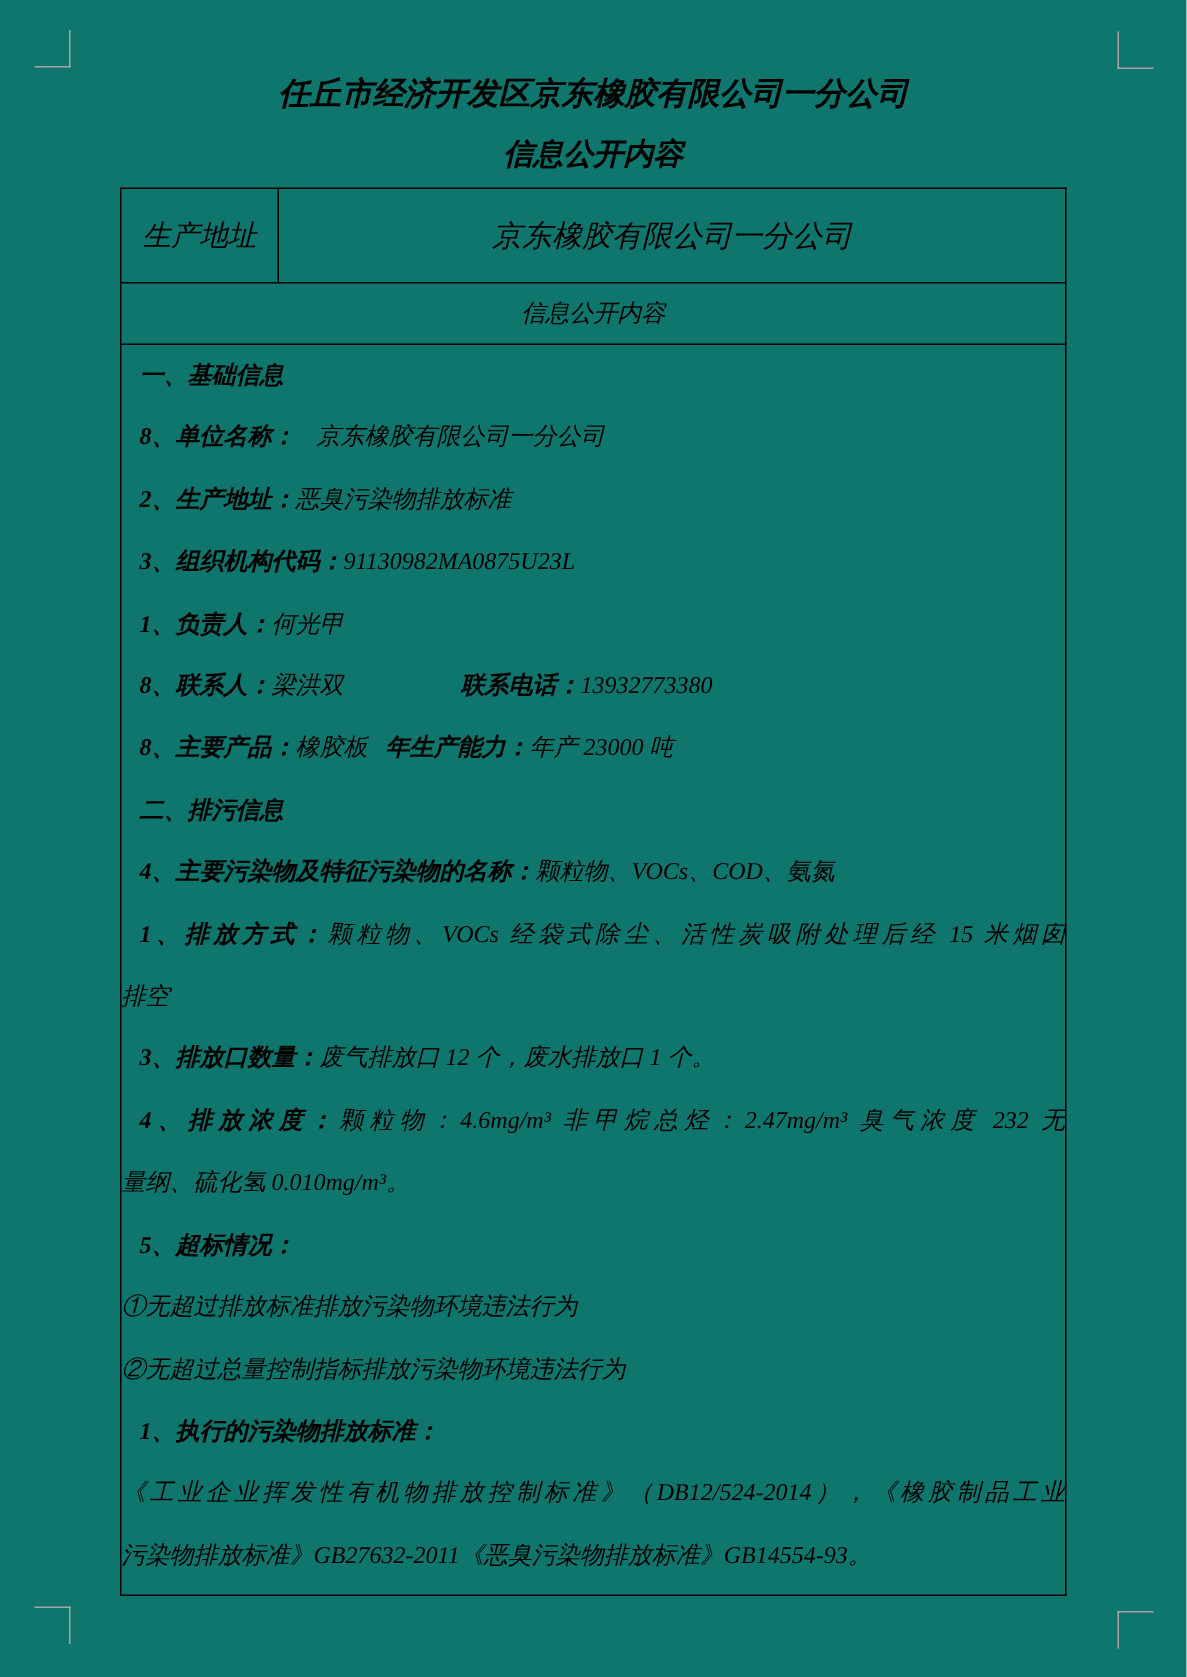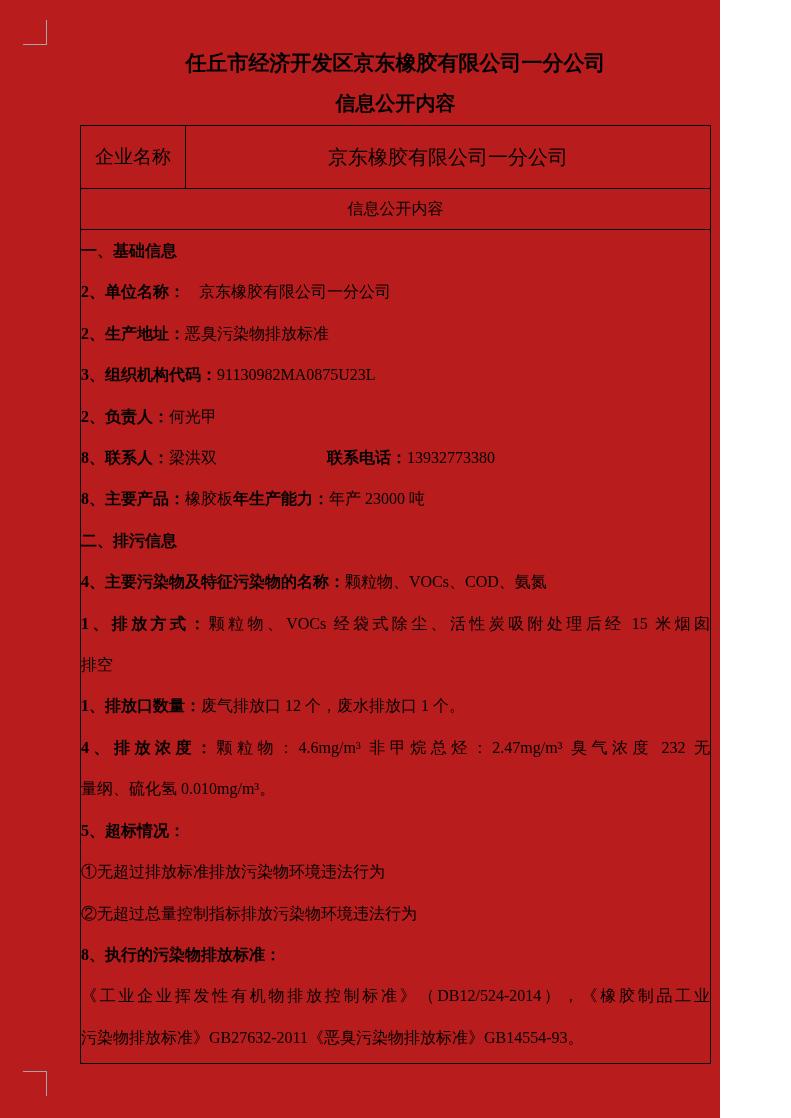--- a/index.html
+++ b/index.html
@@ -2,26 +2,27 @@
 <html><head>
 <meta charset="utf-8">
 <style>
   html, body {
     margin: 0;
     padding: 0;
     background: #ffffff;
   }
   .page {
     position: relative;
-    width: 720px;
+    width: 791px;
     height: 1118px;
-    background: #b91c1c;
+    background: #0f766e;
     overflow: hidden;
     font-family: "Liberation Serif", "DejaVu Serif", serif;
     color: #000000;
+    font-style: italic;
   }
   
   .crop-mark {
     position: absolute;
     width: 23px;
     height: 24px;
   }
   .crop-tl { left: 23px;  top: 20px;   border-right: 1px solid #a6a6a6; border-bottom: 1px solid #a6a6a6; }
   .crop-tr { left: 745px; top: 21px;   border-left: 1px solid #a6a6a6;  border-bottom: 1px solid #a6a6a6; }
   .crop-bl { left: 23px;  top: 1071px; border-top: 1px solid #a6a6a6;   border-right: 1px solid #a6a6a6; }
@@ -91,64 +92,64 @@
   .line {
     font-size: 16px;
     line-height: 41.4px;
     white-space: nowrap;
   }
   .line.fill {
     white-space: normal;
     text-align: justify;
     text-align-last: justify;
   }
-  .seg.b { font-weight: bold; }
+  .seg.b { font-weight: bold; margin-left: 12px; }
 </style>
 </head>
 <body>
 
 <div class="page">
 
   <div class="crop-mark crop-tl"></div>
   <div class="crop-mark crop-tr"></div>
   <div class="crop-mark crop-bl"></div>
   <div class="crop-mark crop-br"></div>
 
   <div class="doc-title">任丘市经济开发区京东橡胶有限公司一分公司</div>
   <div class="doc-subtitle">信息公开内容</div>
 
   <table class="info-table">
     <tbody>
       <tr>
-        <td class="company-label">企业名称</td>
+        <td class="company-label">生产地址</td>
         <td class="company-value">京东橡胶有限公司一分公司</td>
       </tr>
       <tr>
         <td class="section-header" colspan="2">信息公开内容</td>
       </tr>
       <tr>
         <td class="content-cell" colspan="2">
             <div class="line"><span class="seg b">一、基础信息</span></div>
-            <div class="line"><span class="seg b">2、单位名称：</span><span class="seg" style="margin-left: 14px;">京东橡胶有限公司一分公司</span></div>
+            <div class="line"><span class="seg b">8、单位名称：</span><span class="seg" style="margin-left: 14px;">京东橡胶有限公司一分公司</span></div>
             <div class="line"><span class="seg b">2、生产地址：</span><span class="seg">恶臭污染物排放标准</span></div>
             <div class="line"><span class="seg b">3、组织机构代码：</span><span class="seg">91130982MA0875U23L</span></div>
-            <div class="line"><span class="seg b">2、负责人：</span><span class="seg">何光甲</span></div>
-            <div class="line"><span class="seg b">8、联系人：</span><span class="seg">梁洪双</span><span class="seg b" style="margin-left: 110px;">联系电话：</span><span class="seg">13932773380</span></div>
+            <div class="line"><span class="seg b">1、负责人：</span><span class="seg">何光甲</span></div>
+            <div class="line"><span class="seg b">8、联系人：</span><span class="seg">梁洪双</span><span class="seg b" style="margin-left: 78px;">联系电话：</span><span class="seg">13932773380</span></div>
             <div class="line"><span class="seg b">8、主要产品：</span><span class="seg">橡胶板</span><span class="seg b" style="">年生产能力：</span><span class="seg">年产 23000 吨</span></div>
             <div class="line"><span class="seg b">二、排污信息</span></div>
             <div class="line"><span class="seg b">4、主要污染物及特征污染物的名称：</span><span class="seg">颗粒物、VOCs、COD、氨氮</span></div>
             <div class="line fill"><span class="seg b">1、排放方式：</span><span class="seg">颗粒物、VOCs 经袋式除尘、活性炭吸附处理后经 15 米烟囱</span></div>
             <div class="line"><span class="seg">排空</span></div>
-            <div class="line"><span class="seg b">1、排放口数量：</span><span class="seg">废气排放口 12 个，废水排放口 1 个。</span></div>
+            <div class="line"><span class="seg b">3、排放口数量：</span><span class="seg">废气排放口 12 个，废水排放口 1 个。</span></div>
             <div class="line fill"><span class="seg b">4、排放浓度：</span><span class="seg">颗粒物：4.6mg/m³  非甲烷总烃：2.47mg/m³  臭气浓度 232 无</span></div>
             <div class="line"><span class="seg">量纲、硫化氢 0.010mg/m³。</span></div>
             <div class="line"><span class="seg b">5、超标情况：</span></div>
             <div class="line"><span class="seg">①无超过排放标准排放污染物环境违法行为</span></div>
             <div class="line"><span class="seg">②无超过总量控制指标排放污染物环境违法行为</span></div>
-            <div class="line"><span class="seg b">8、执行的污染物排放标准：</span></div>
+            <div class="line"><span class="seg b">1、执行的污染物排放标准：</span></div>
             <div class="line fill"><span class="seg">《工业企业挥发性有机物排放控制标准》（DB12/524-2014），《橡胶制品工业</span></div>
             <div class="line"><span class="seg">污染物排放标准》GB27632-2011《恶臭污染物排放标准》GB14554-93。</span></div>
           </td>
       </tr>
     </tbody>
   </table>
 
 </div>
 
 </body></html>

